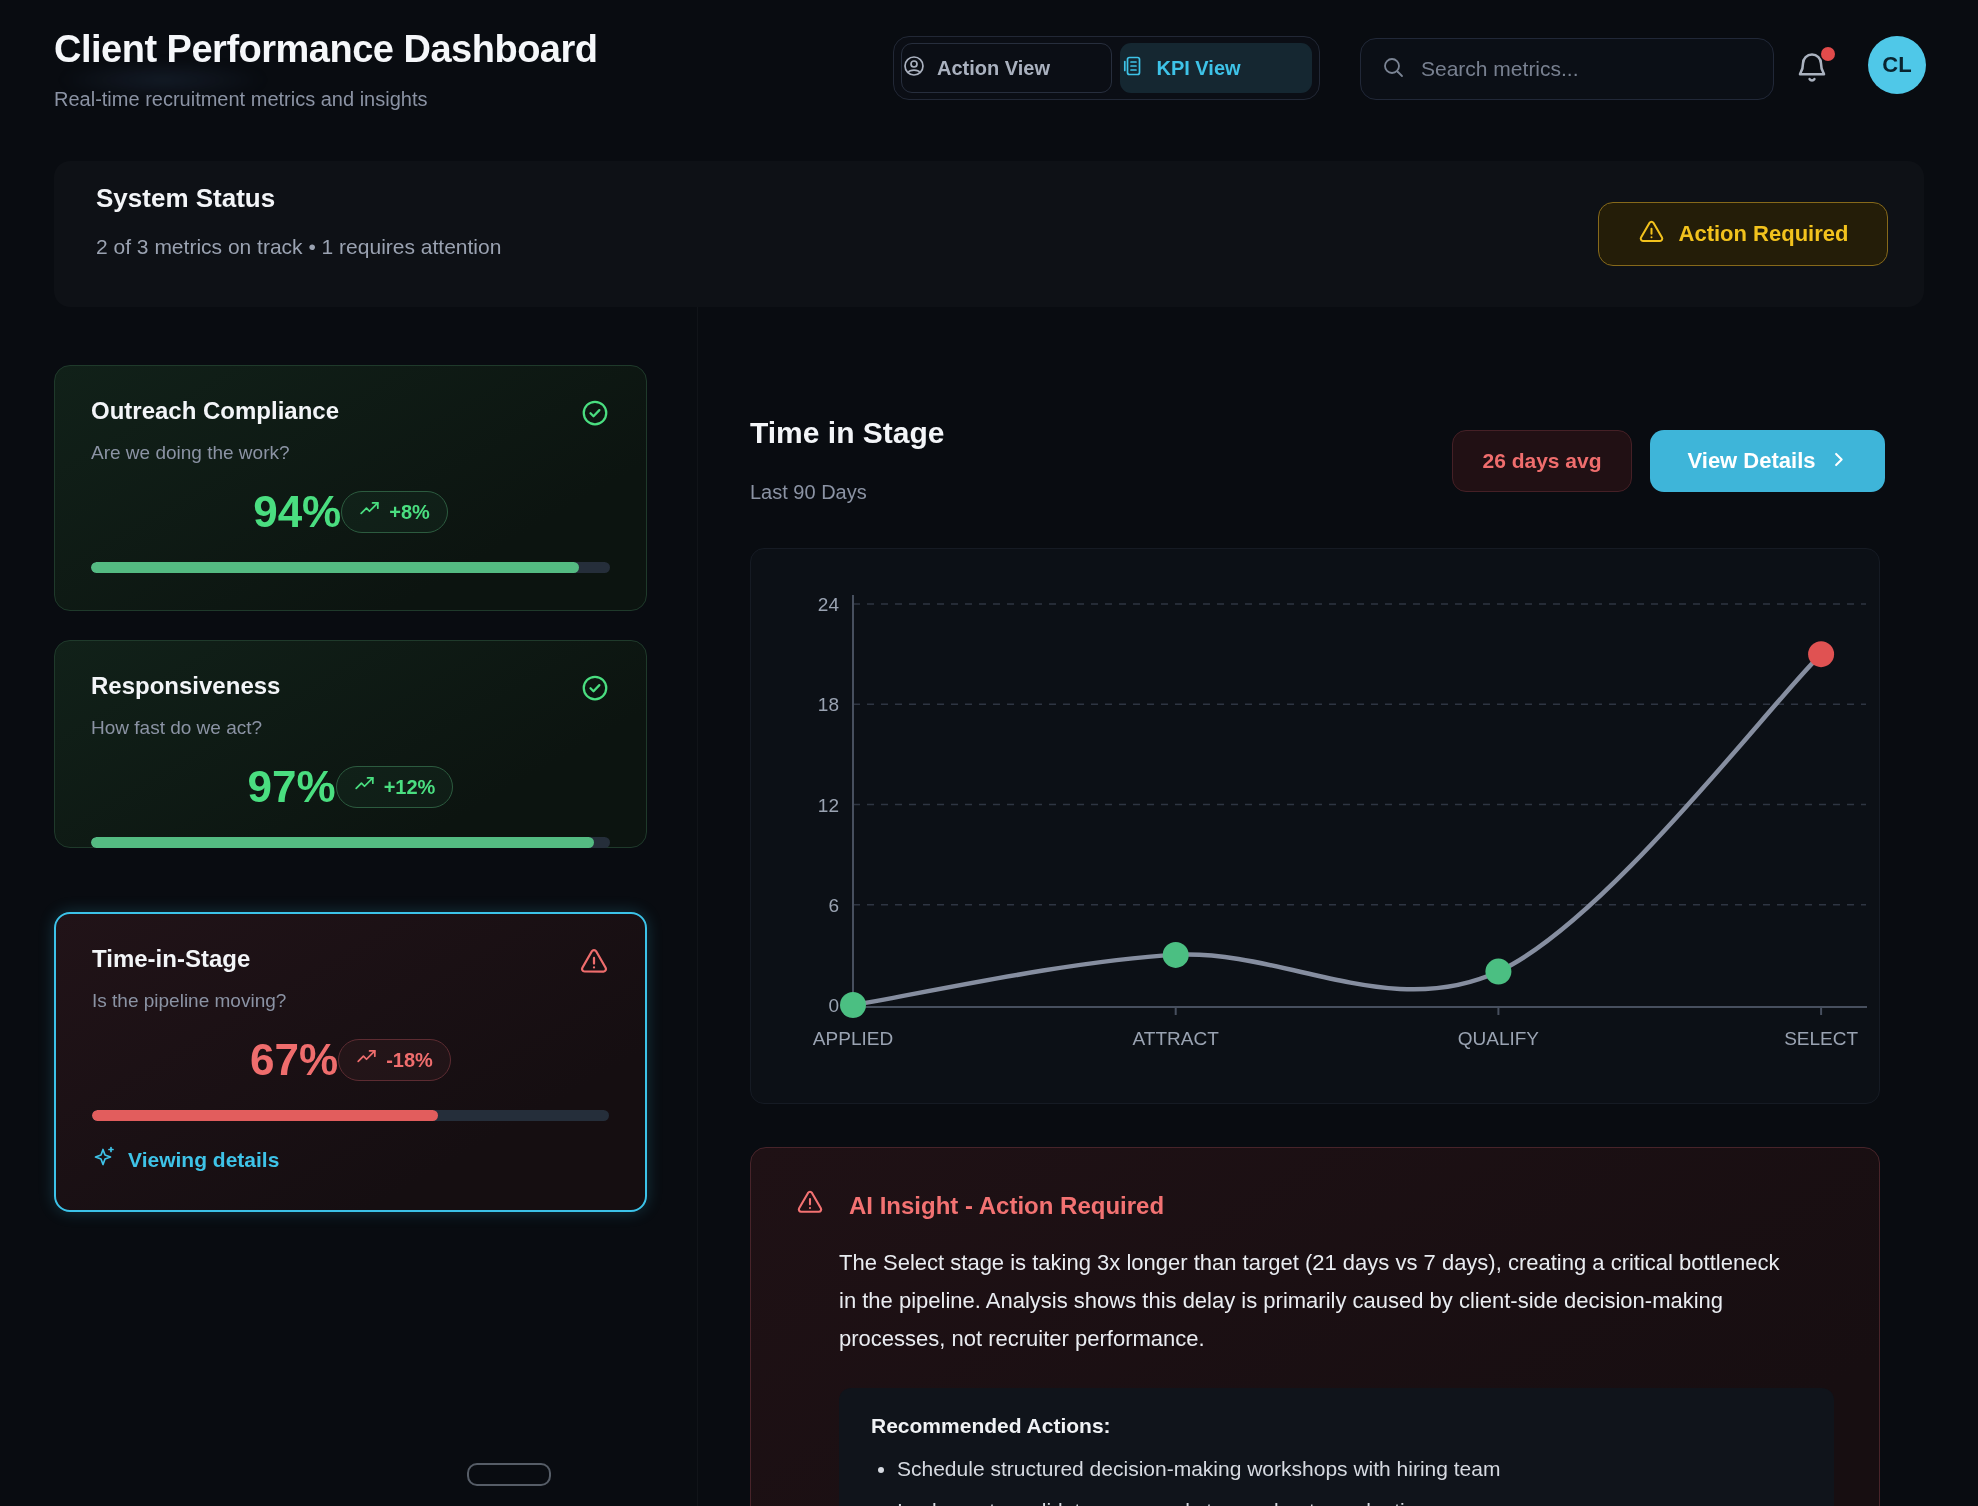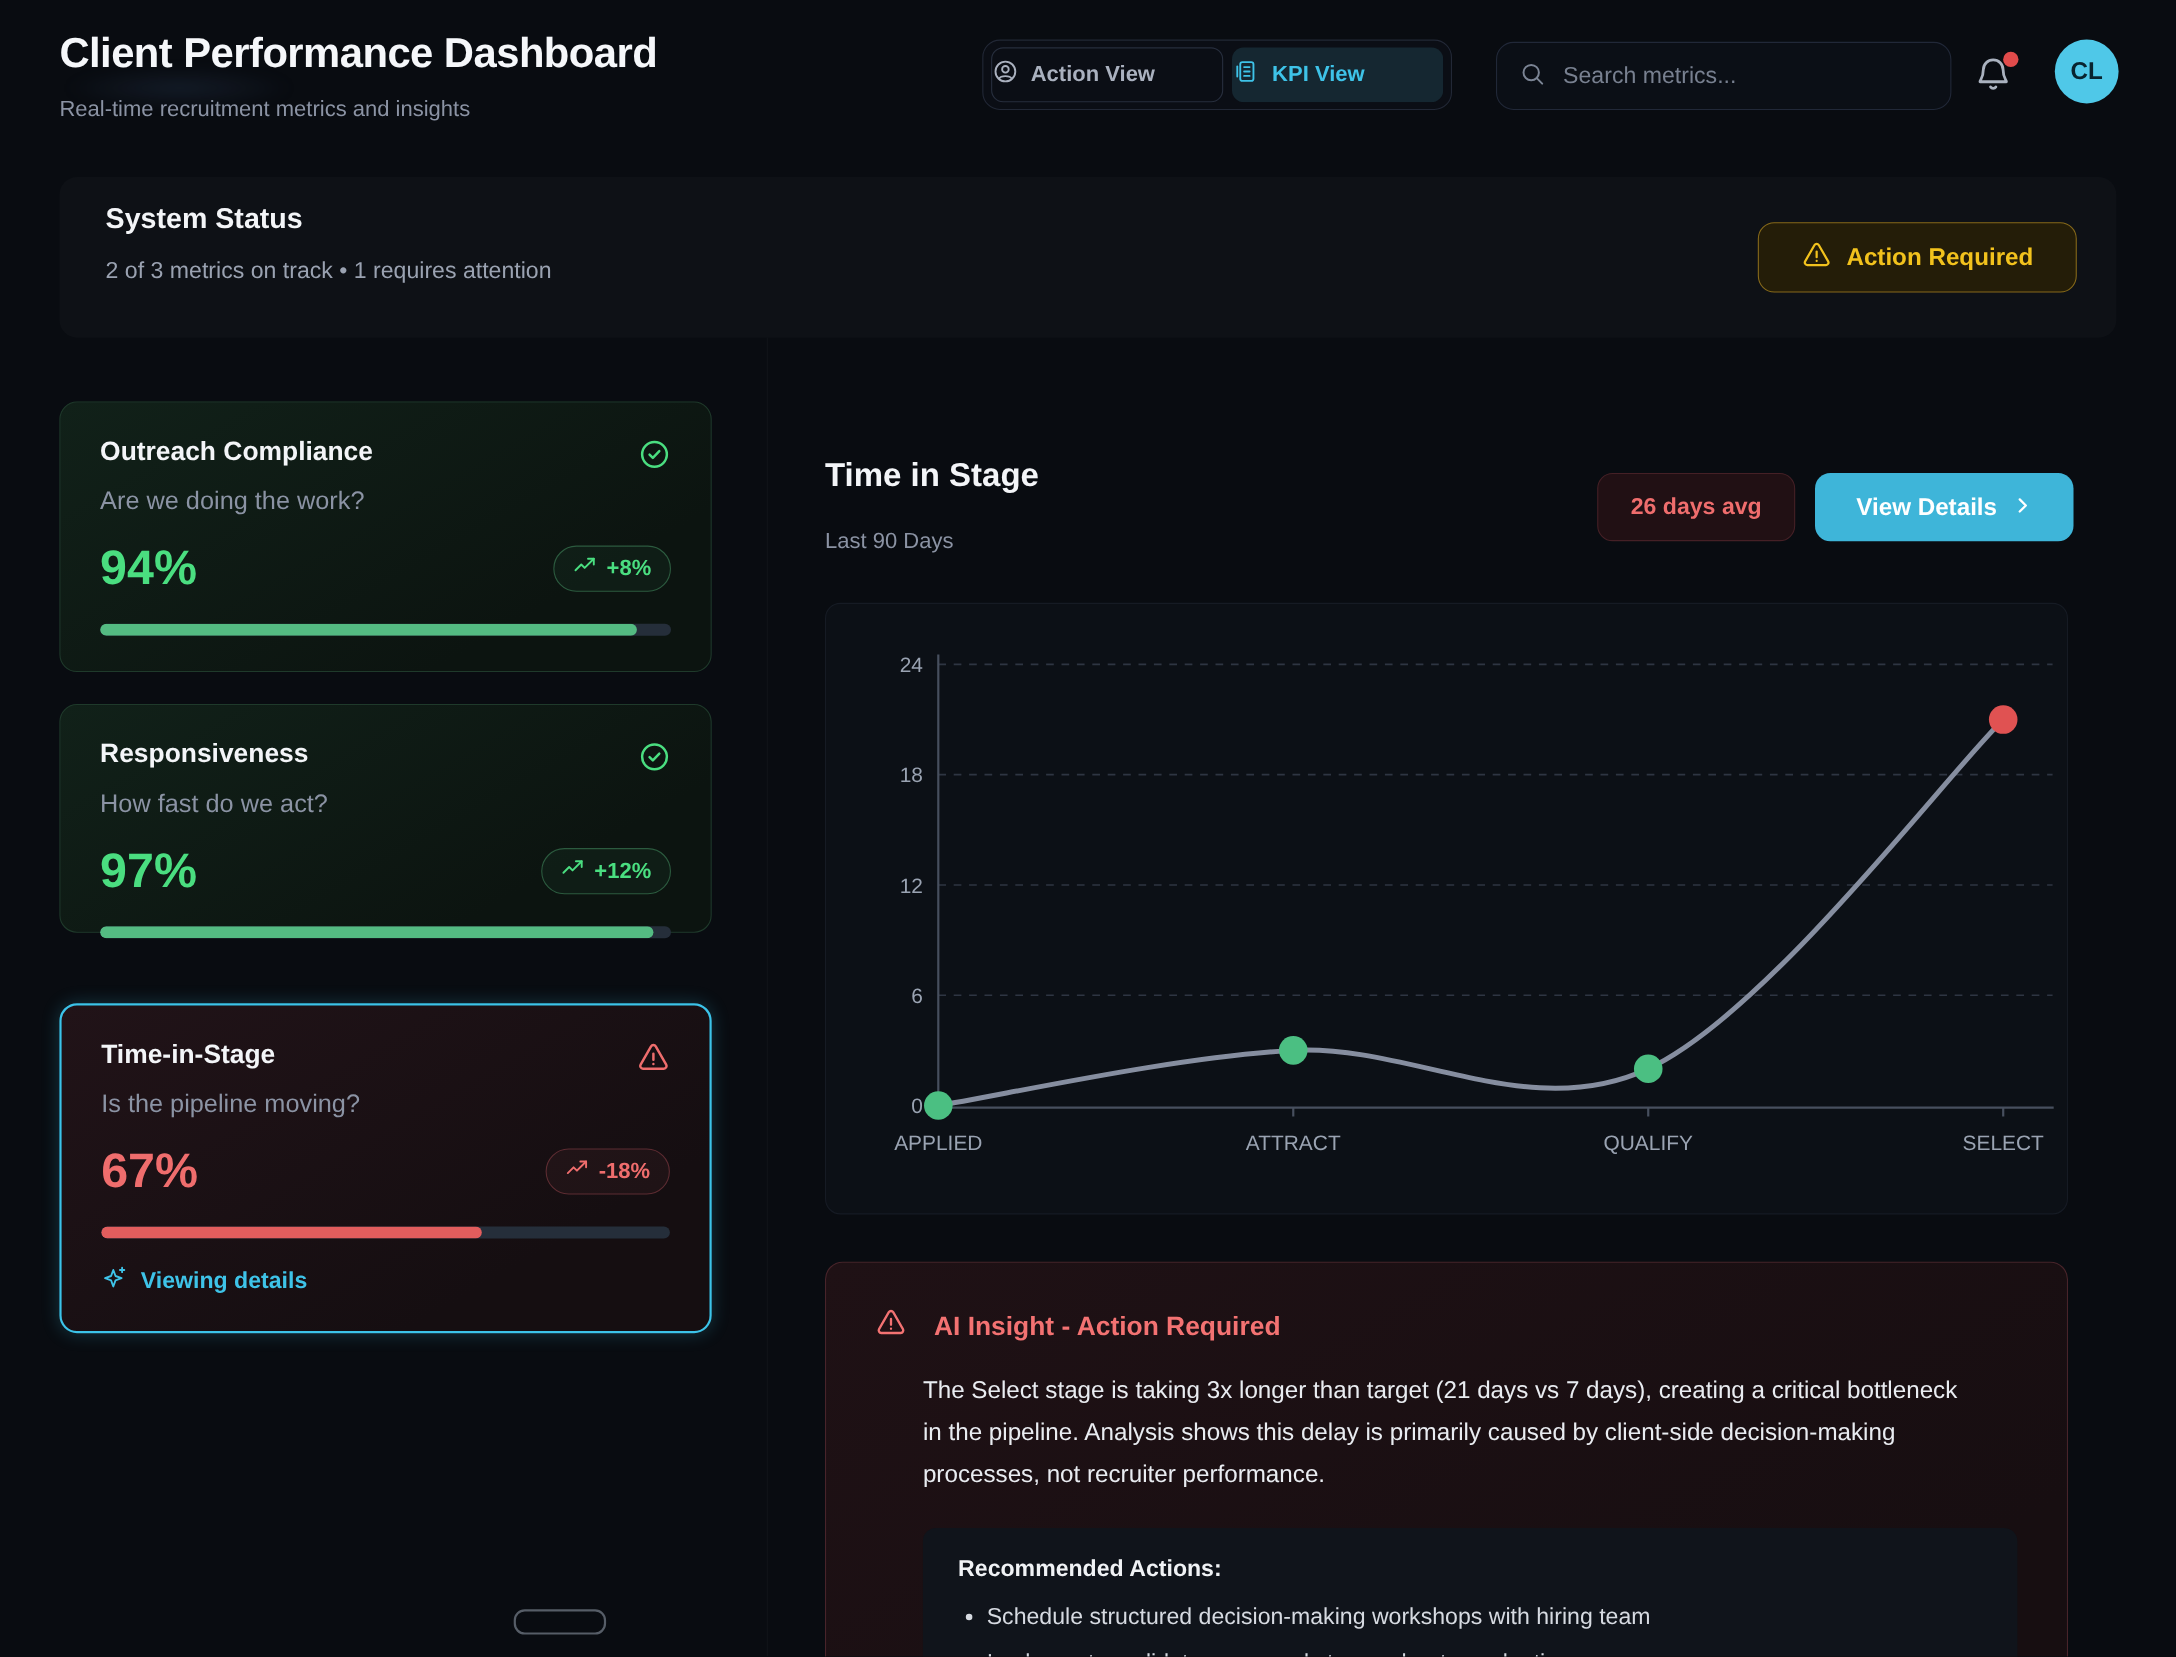--- a/index.html
+++ b/index.html
@@ -54,22 +54,22 @@
   .metric-card.alert{background:linear-gradient(150deg,#211318 0%,#150e11 75%);border:2px solid #3cc3e9;
     box-shadow:0 0 16px rgba(60,195,233,0.22);}
   #card-0{top:365px;height:246px;}
   #card-1{top:640px;height:208px;}
   #card-2{top:912px;height:300px;}
   .card-head{display:flex;align-items:flex-start;justify-content:space-between;}
   .card-title{font-size:24px;font-weight:700;color:#f3f5f8;line-height:30px;}
   .card-status-icon{width:30px;height:30px;margin-top:2px;}
   .card-status-icon.ok{color:#4ade80;}
   .card-status-icon.warn{color:#ef6d6d;}
-  .card-question{margin-top:14px;font-size:23px;color:#8b93a4;}
-  .value-row{margin-top:24px;display:flex;align-items:center;justify-content:space-between;}
+  .card-question{margin-top:14px;font-size:19px;color:#8b93a4;}
+  .value-row{margin-top:24px;display:flex;align-items:center;justify-content:center;}
   .card-value{font-size:44px;font-weight:700;line-height:48px;}
   .card-value.green{color:#4ade80;}
   .card-value.red{color:#ef6d6d;}
   .delta-pill{height:42px;border-radius:21px;display:flex;align-items:center;gap:9px;padding:0 17px;
     font-size:20px;font-weight:700;box-sizing:border-box;}
   .delta-pill svg{width:21px;height:21px;}
   .delta-pill.green{border:1px solid #2c5b3f;color:#4ade80;background:rgba(74,222,128,0.05);}
   .delta-pill.red{border:1px solid #5d2c32;color:#ef6d6d;background:rgba(239,109,109,0.05);}
   .progress-track{margin-top:26px;height:11px;border-radius:6px;background:#252e3a;overflow:hidden;}
   .progress-fill{height:100%;border-radius:6px;}

